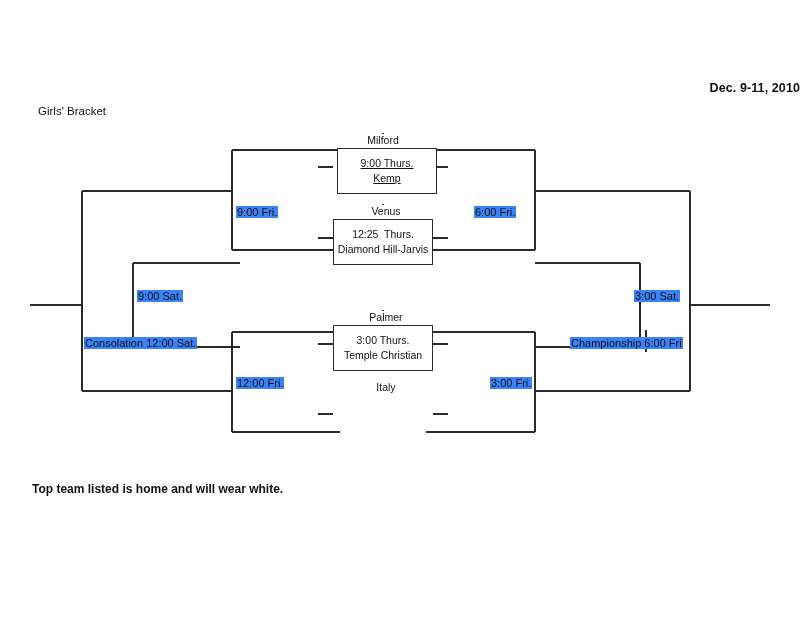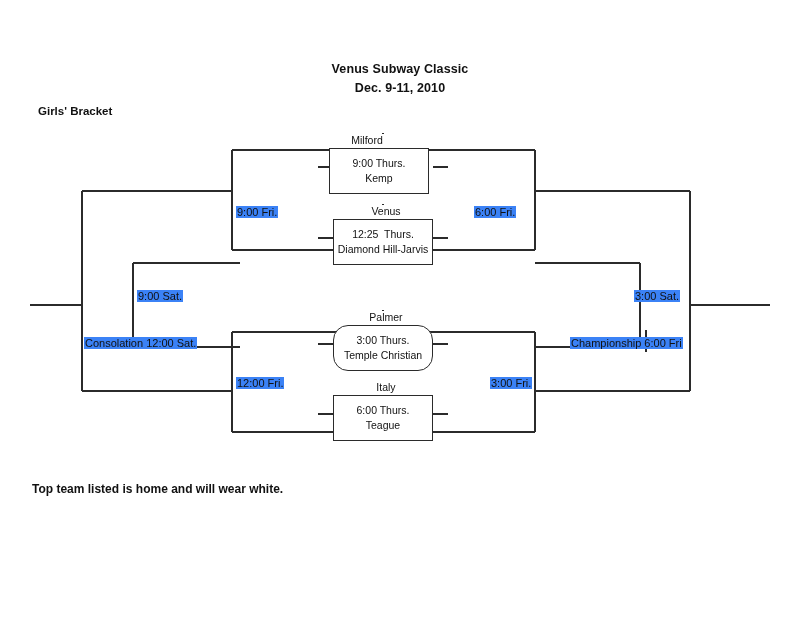--- a/index.html
+++ b/index.html
@@ -28,31 +28,31 @@
     text-align: center;
     font-size: 12.5px;
     font-weight: bold;
     letter-spacing: 0.1px;
   }
   .doc-subtitle {
     position: absolute;
     left: 0;
     top: 81px;
     width: 800px;
-    text-align: center;
+    text-align: right;
     font-size: 12.5px;
     font-weight: bold;
     letter-spacing: 0.1px;
   }
   .bracket-label {
     position: absolute;
     left: 38px;
     top: 105px;
     font-size: 11.5px;
-    font-weight: bold;
+    font-weight: normal;
   }
   .footnote {
     position: absolute;
     left: 32px;
     top: 482px;
     font-size: 12px;
     font-weight: bold;
   }
   
   #lines {
@@ -105,21 +105,20 @@
     white-space: nowrap;
     background: #3b82f6;
     padding: 0 1px;
   }
 </style>
 </head>
 <body>
 
 <div id="page">
 
-  <div class="doc-title">Venus Subway Classic</div>
   <div class="doc-subtitle">Dec. 9-11, 2010</div>
   <div class="bracket-label">Girls' Bracket</div>
 
   <svg id="lines" viewBox="0 0 800 618" xmlns="http://www.w3.org/2000/svg">
 
     <line x1="232" y1="150" x2="340" y2="150"></line>
     <line x1="232" y1="150" x2="232" y2="250"></line>
     <line x1="232" y1="250" x2="340" y2="250"></line>
 
     <line x1="232" y1="332" x2="340" y2="332"></line>
@@ -161,44 +160,40 @@
     <line x1="318" y1="414" x2="333" y2="414"></line>
     <line x1="433" y1="414" x2="448" y2="414"></line>
 
     <line x1="383" y1="133" x2="383" y2="144"></line>
     <line x1="383" y1="204" x2="383" y2="215"></line>
     <line x1="383" y1="310" x2="383" y2="321"></line>
     <line x1="383" y1="381" x2="383" y2="391"></line>
     <line x1="646" y1="330" x2="646" y2="352"></line>
   </svg>
 
-  <div class="seed-label" style="left:314px; top:134px; width:100px;">Milford</div>
+  <div class="seed-label" style="left:330px; top:134px; width:100px;">Milford</div>
   <div class="seed-label" style="left:333px; top:205px; width:100px;">Venus</div>
   <div class="seed-label" style="left:333px; top:311px; width:100px;">Palmer</div>
   <div class="seed-label" style="left:333px; top:381px; width:100px;text-align:center;">Italy</div>
 
-  <div class="game-box" style="left:329px; top:148px;">
+  <div class="game-box" style="left:337px; top:148px;text-decoration:underline;">
     <span class="game-time">9:00 Thurs.</span>
     <span class="game-team">Kemp</span>
   </div>
 
   <div class="game-box" style="left:333px; top:219px;">
     <span class="game-time">12:25  Thurs.</span>
     <span class="game-team">Diamond Hill-Jarvis</span>
   </div>
 
-  <div class="game-box" style="left:333px; top:325px;border-radius:15px;">
+  <div class="game-box" style="left:333px; top:325px;">
     <span class="game-time">3:00 Thurs.</span>
     <span class="game-team">Temple Christian</span>
   </div>
 
-  <div class="game-box" style="left:333px; top:395px;">
-    <span class="game-time">6:00 Thurs.</span>
-    <span class="game-team">Teague</span>
-  </div>
 
   <div class="round-label" style="left:236px; top:206px;">9:00 Fri.</div>
 
   <div class="round-label" style="left:474px; top:206px;">6:00 Fri.</div>
 
   <div class="round-label" style="left:236px; top:377px;">12:00 Fri.</div>
 
   <div class="round-label" style="left:478px; top:377px;margin-left:12px;">3:00 Fri.</div>
 
   <div class="round-label" style="left:137px; top:290px;">9:00 Sat.</div>

